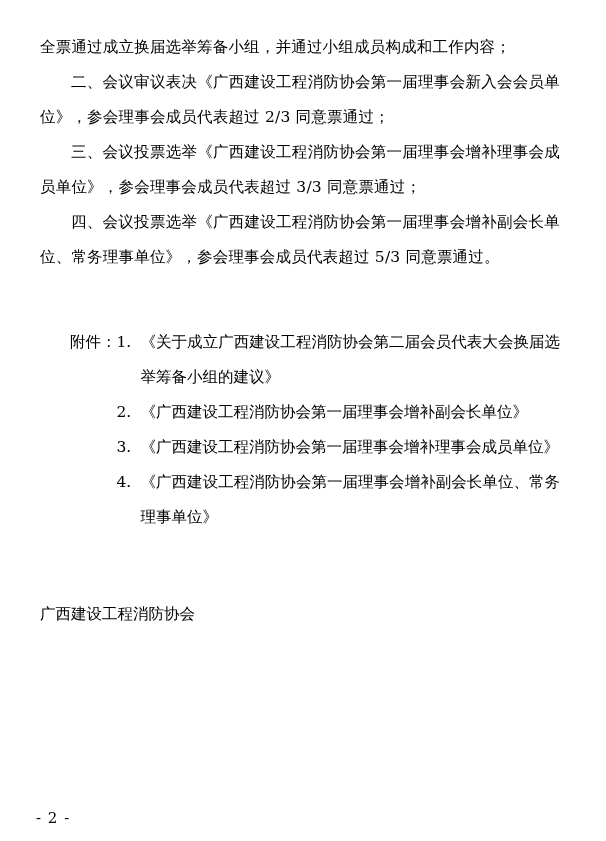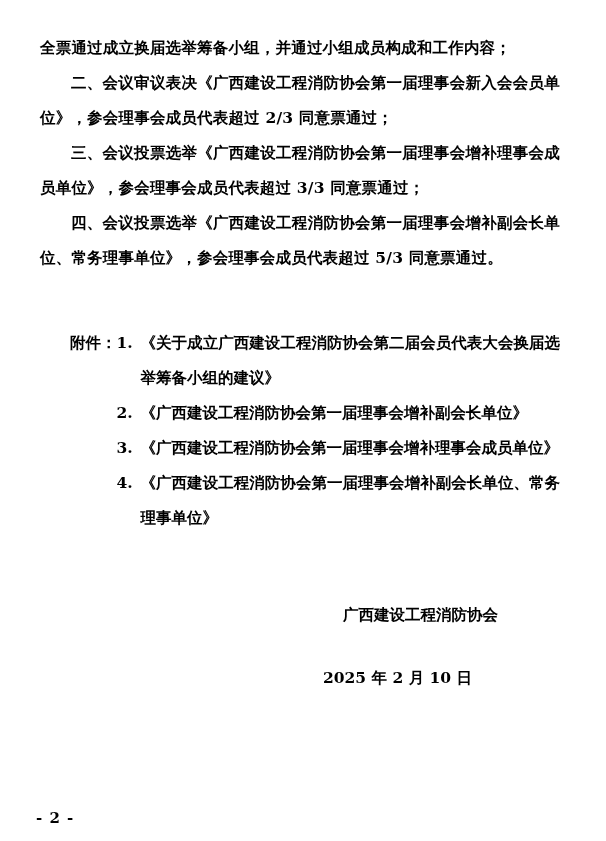--- a/index.html
+++ b/index.html
@@ -14,21 +14,20 @@
     color: #000000;
     position: relative;
     overflow: hidden;
   }
   .page {
     position: relative;
     width: 606px;
     height: 841px;
     box-sizing: border-box;
     padding: 30px 46px 0 40px;
-    font-weight: bold;
   }
   .body-text {
     font-size: 15.5px;
     line-height: 35px;
     text-align: justify;
     text-justify: inter-ideograph;
     letter-spacing: 0.2px;
   }
   .para {
     margin: 0;
@@ -67,21 +66,20 @@
     text-align: left;
     font-family: "DejaVu Serif", "Liberation Serif", serif;
   }
   .attach-body {
     flex: 1 1 auto;
     text-align: justify;
     text-justify: inter-ideograph;
   }
   .signature {
     margin-top: 62px;
-    text-align: right;
     padding-right: 62px;
     font-size: 15.5px;
     line-height: 35px;
   }
   .date {
     margin-top: 28px;
     text-align: right;
     padding-right: 88px;
     font-size: 15.5px;
     line-height: 35px;
@@ -126,16 +124,15 @@
         </div>
         <div class="attach-item">
           <span class="attach-num">4.</span>
           <span class="attach-body">《广西建设工程消防协会第一届理事会增补副会长单位、常务理事单位》</span>
         </div>
       </div>
     </div>
   </div>
 
   <div class="signature">广西建设工程消防协会</div>
-  <div class="date">2025 年 2 月 10 日</div>
 
   <div class="page-number">- 2 -</div>
 </div>
 
 </body></html>

